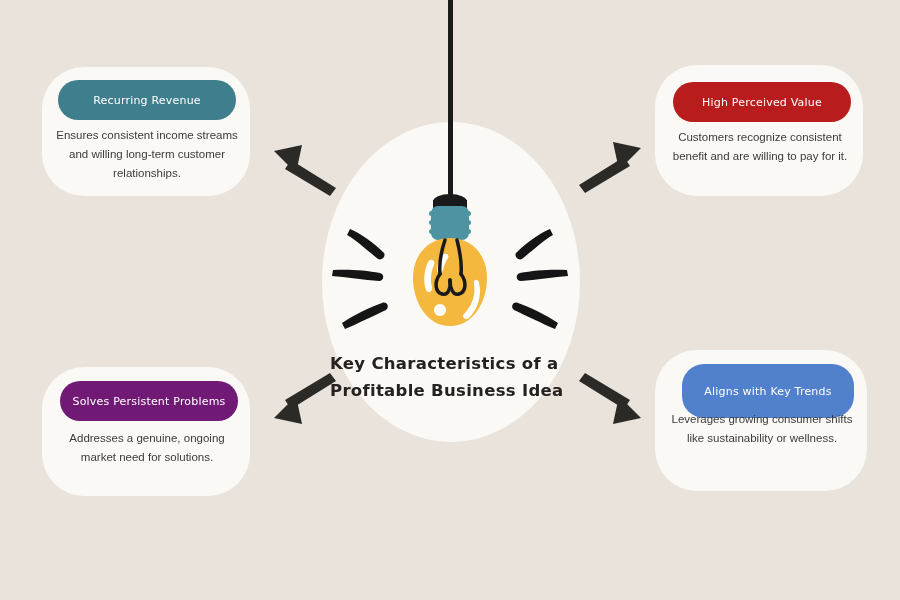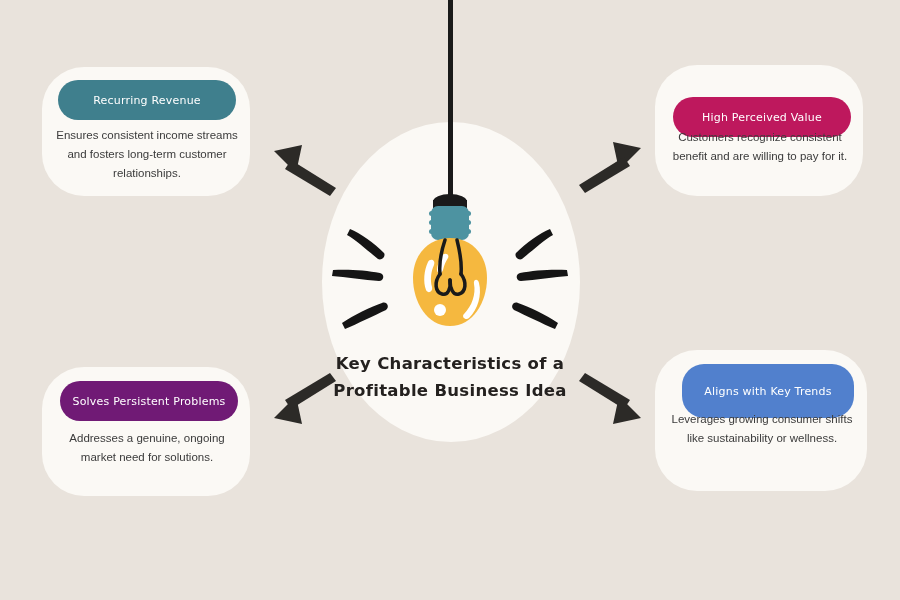--- a/index.html
+++ b/index.html
@@ -58,21 +58,21 @@
     width: 240px;
     height: 130px;
   }
 
   
   .center-title {
     position: absolute;
     left: 330px;
     top: 350px;
     width: 240px;
-    text-align: center;
+    text-align: left;
     font-family: "DejaVu Sans", sans-serif;
     font-weight: bold;
     font-size: 16.5px;
     line-height: 27px;
     color: #24211f;
     letter-spacing: 0.3px;
   }
 
   
   .card {
@@ -95,21 +95,21 @@
     justify-content: center;
     color: #ffffff;
     font-family: "DejaVu Sans", sans-serif;
     font-weight: normal;
     font-size: 11px;
     letter-spacing: 0.2px;
     box-sizing: border-box;
     white-space: nowrap;
   }
   .pill-tl { left: 58px;  top: 80px;  width: 178px; height: 40px; background: #3f7f8d; }
-  .pill-tr { left: 673px; top: 82px;  width: 178px; height: 40px; background: #be185d; margin-top: 15px; }
+  .pill-tr { left: 673px; top: 82px;  width: 178px; height: 40px; background: #b91c1c; }
   .pill-bl { left: 60px;  top: 381px; width: 178px; height: 40px; background: #701a75; }
   .pill-br { left: 682px; top: 364px; width: 172px; height: 54px; background: #5180cd; }
 
   .desc {
     position: absolute;
     text-align: center;
     font-family: "Liberation Sans", sans-serif;
     font-size: 11.5px;
     line-height: 19px;
     color: #3b3b3b;
@@ -220,21 +220,21 @@
     <svg width="70" height="56" viewBox="0 0 70 56" xmlns="http://www.w3.org/2000/svg">
       <g fill="#2c2a27">
         <path d="M68 46 L40 52 L46 24 Z"></path>
         <path d="M51 37 L6 9 L12 1 L57 28 Z"></path>
       </g>
     </svg>
   </div>
 
   <div class="card card-tl"></div>
   <div class="pill pill-tl">Recurring Revenue</div>
-  <div class="desc desc-tl">Ensures consistent income streams and fosters long-term customer relationships.</div>
+  <div class="desc desc-tl">Ensures consistent income streams and willing long-term customer relationships.</div>
 
   <div class="card card-tr"></div>
   <div class="pill pill-tr">High Perceived Value</div>
   <div class="desc desc-tr">Customers recognize consistent benefit and are willing to pay for it.</div>
 
   <div class="card card-bl"></div>
   <div class="pill pill-bl">Solves Persistent Problems</div>
   <div class="desc desc-bl">Addresses a genuine, ongoing market need for solutions.</div>
 
   <div class="card card-br"></div>

